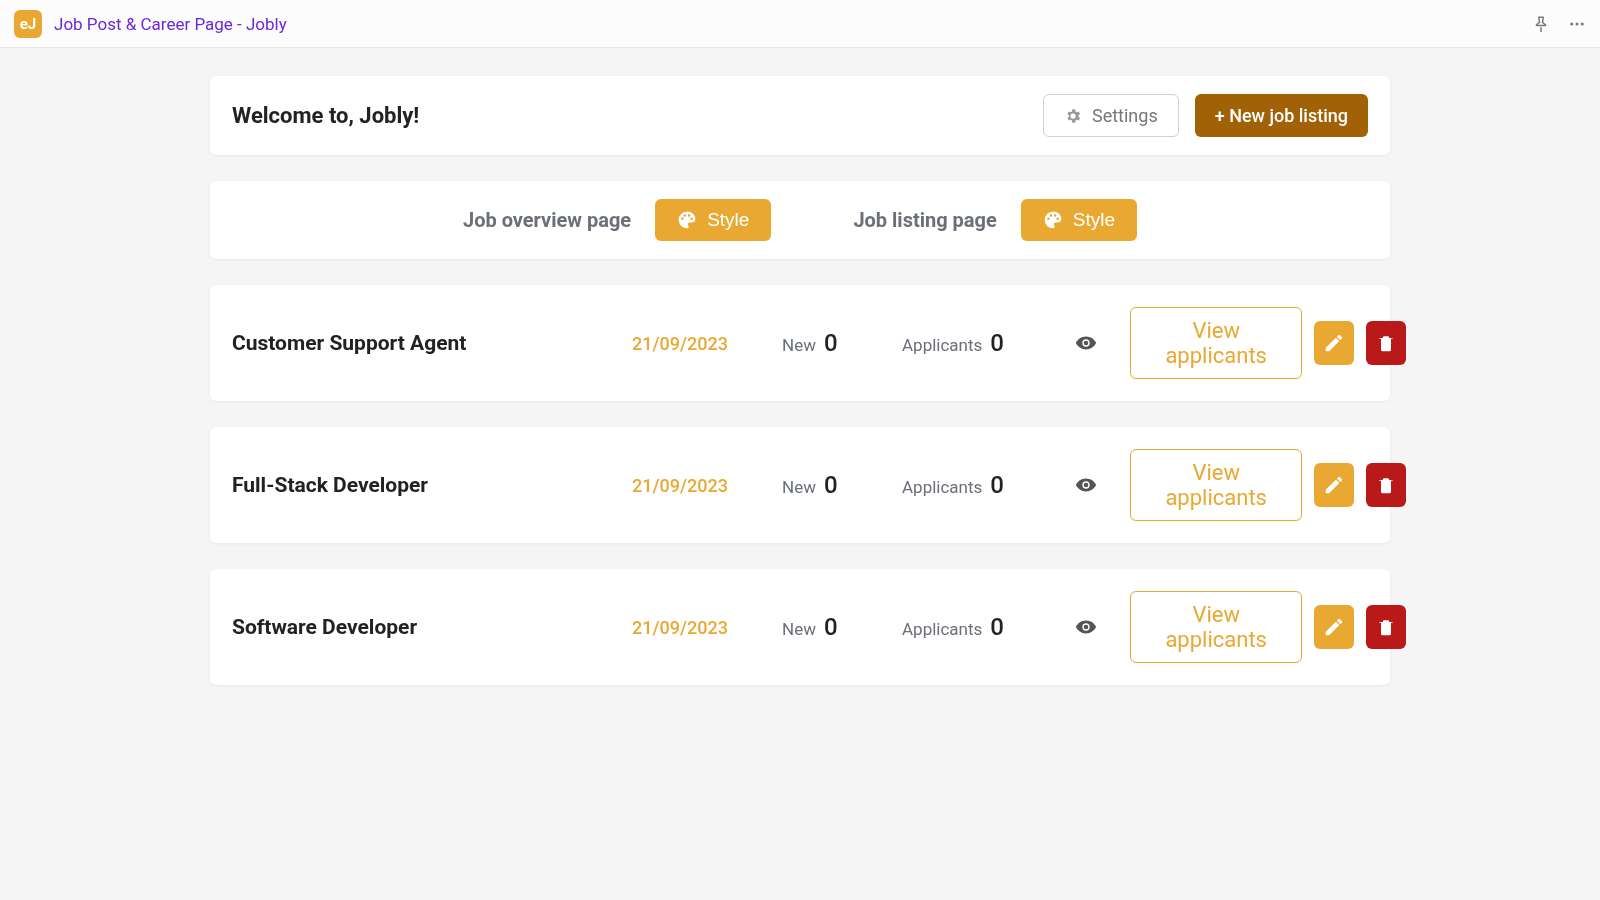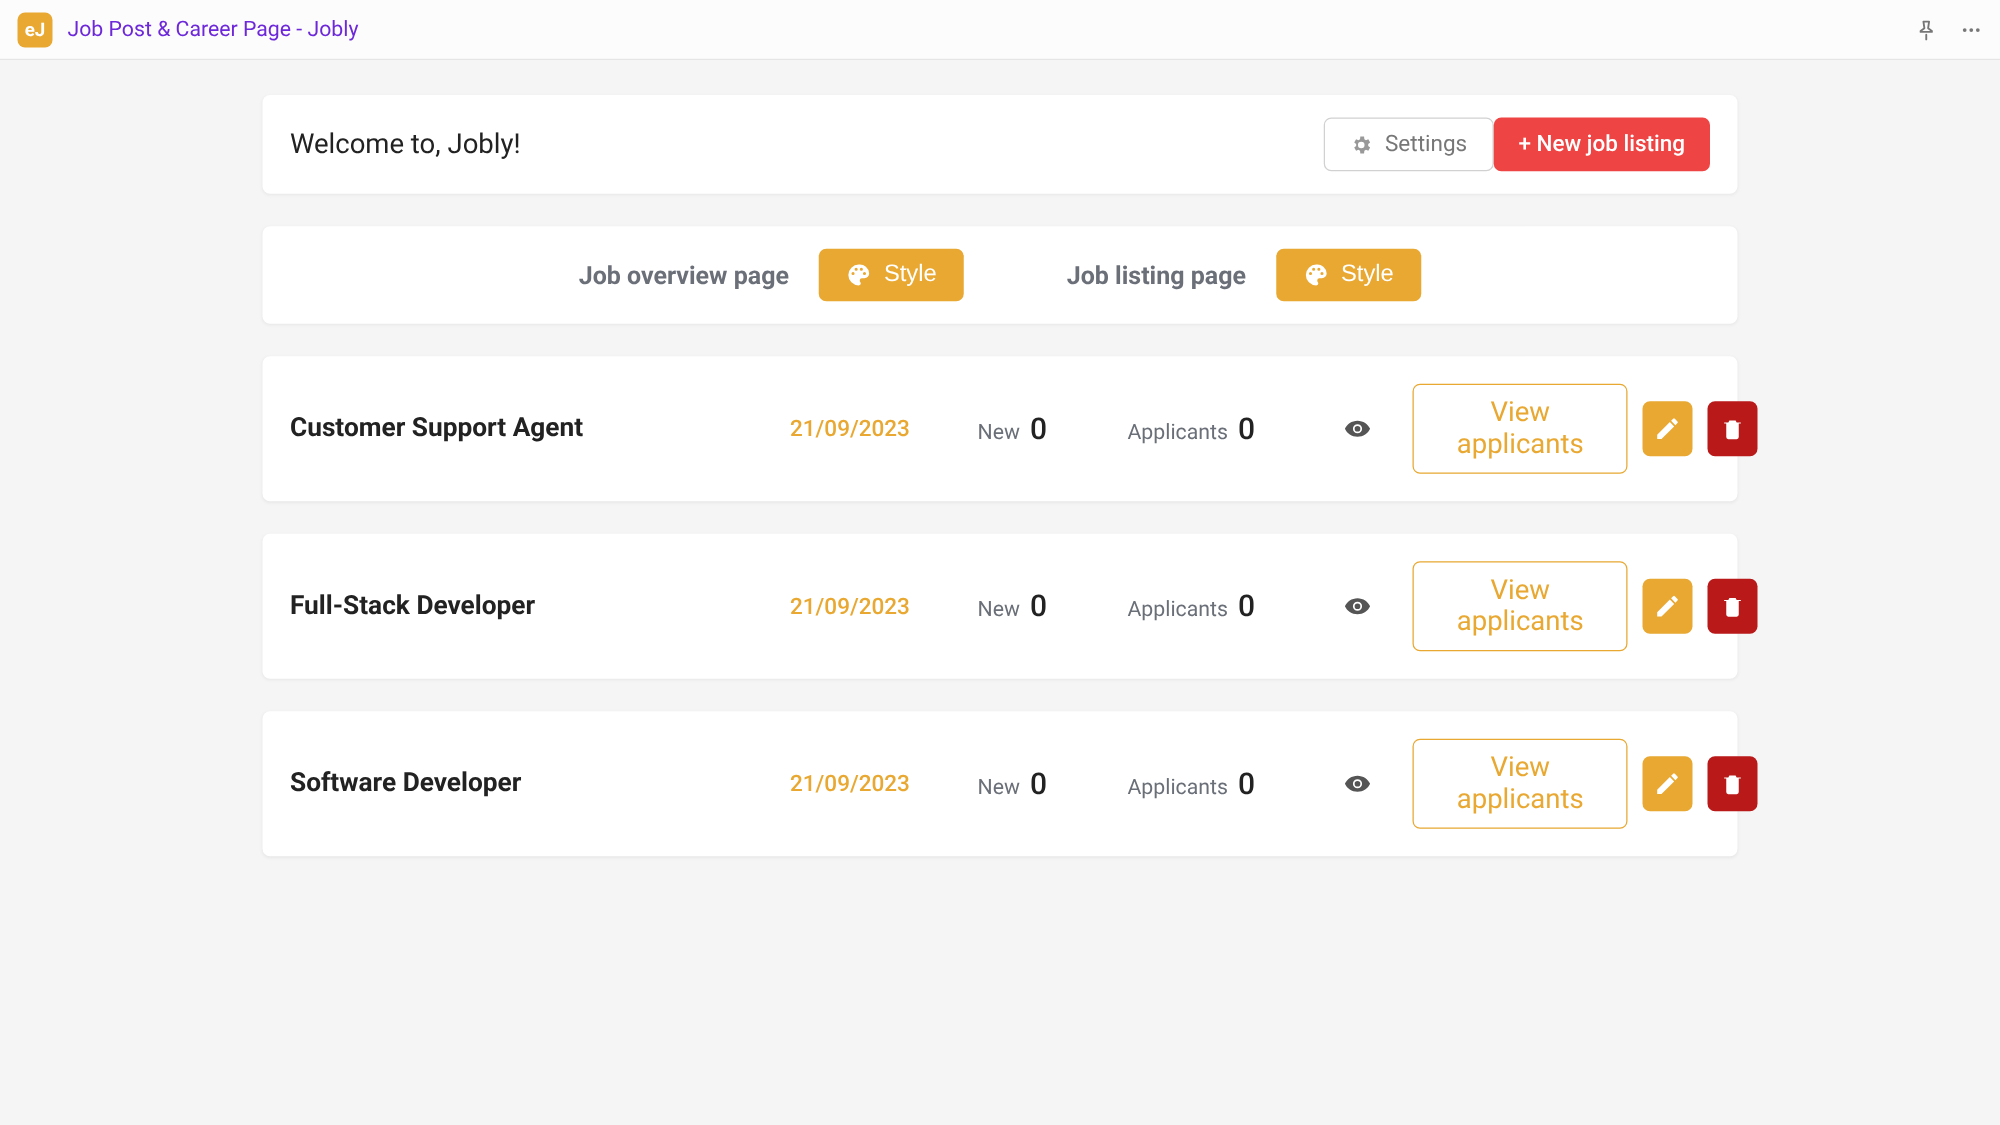--- a/index.html
+++ b/index.html
@@ -67,44 +67,45 @@
     justify-content: space-between;
   }
   .welcome-card {
     display: flex;
     align-items: center;
     justify-content: space-between;
     padding: 18px 22px;
   }
   .welcome-title {
     font-size: 22px;
-    font-weight: 400;
+    font-weight: 700;
     color: #222;
   }
   .welcome-actions {
     display: flex;
+    gap: 16px;
   }
   .btn {
     display: inline-flex;
     align-items: center;
     gap: 10px;
     padding: 10px 20px;
     border-radius: 6px;
     font-size: 18px;
     cursor: pointer;
     border: none;
     font-family: inherit;
   }
   .btn-outline {
     background: #fff;
     border: 1px solid #d1d1d1;
     color: #777;
   }
   .btn-primary {
-    background: #ef4444;
+    background: #a16207;
     color: #fff;
     font-weight: 500;
   }
   .pages-card {
     display: flex;
     align-items: center;
     justify-content: center;
     gap: 32px;
     padding: 18px 22px;
   }

